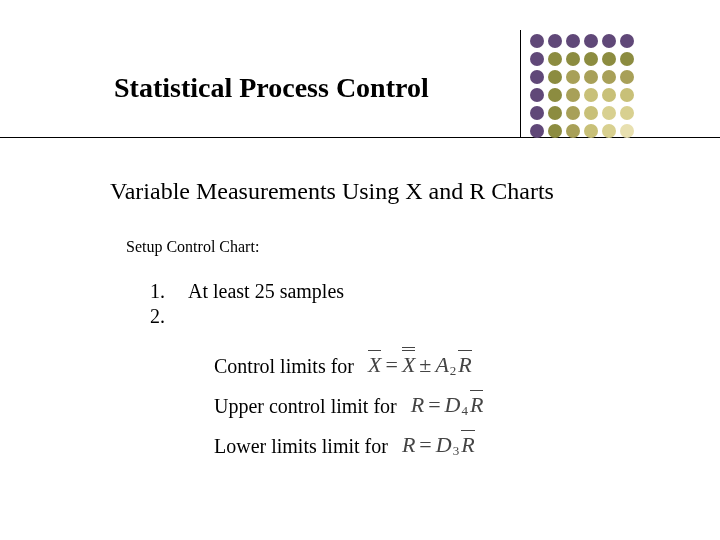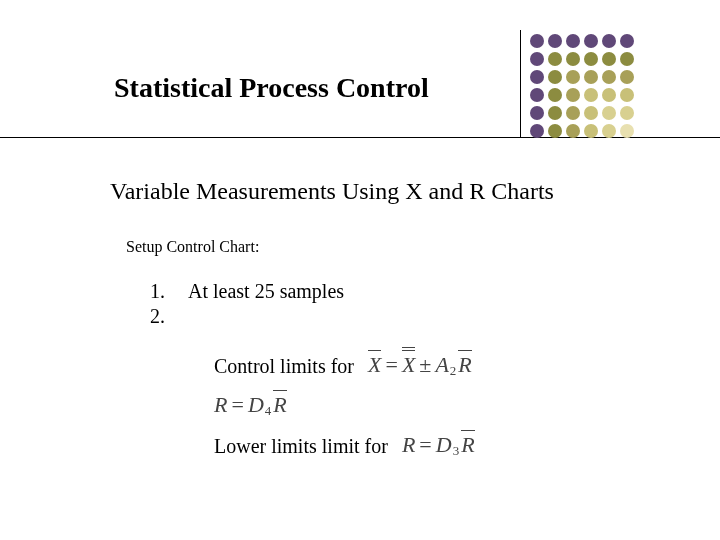--- a/index.html
+++ b/index.html
@@ -228,20 +228,21 @@
         <span class="op">±</span>
         <span class="sym">A</span>
           <span class="sub">2</span>
         <span class="sym bar1">R</span>
       </span>
     </div>
   </div>
 
   <div class="formula-block fb2">
     <div class="formula-row">
+      <span>Upper control limit for</span>
       <span class="math">
         <span class="sym">R</span>
         <span class="op">=</span>
         <span class="sym">D</span>
           <span class="sub">4</span>
         <span class="sym bar1">R</span>
       </span>
     </div>
   </div>
 

